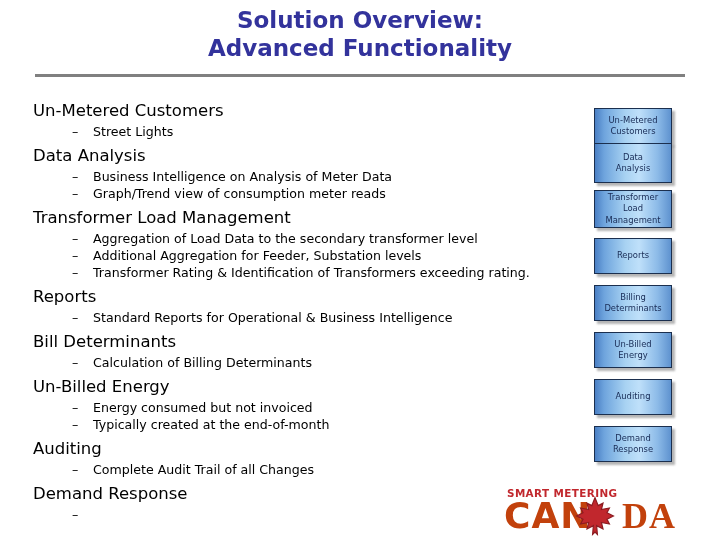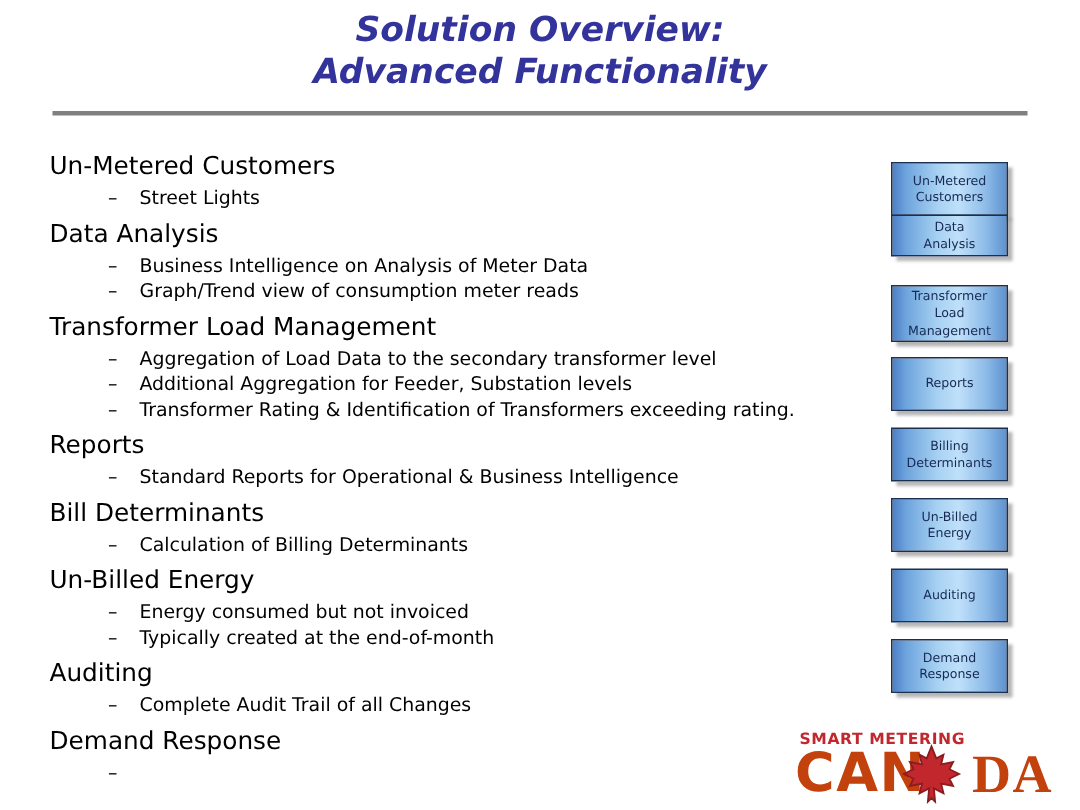--- a/index.html
+++ b/index.html
@@ -21,21 +21,20 @@
     left: 0;
     top: 6px;
     width: 720px;
     text-align: center;
     color: #33339c;
     font-weight: bold;
     font-size: 23px;
     line-height: 28px;
     letter-spacing: 0px;
     font-family: "DejaVu Sans", sans-serif;
-    font-style: italic;
   }
   #slide-title .tline { display: block; }
 
   
   #title-divider {
     position: absolute;
     left: 35px;
     top: 74px;
     width: 650px;
     height: 3px;
@@ -113,21 +112,21 @@
     line-height: 11.5px;
     font-weight: normal;
     font-family: "DejaVu Sans", sans-serif;
     padding: 0 2px;
     white-space: pre-line;
   }
 
   
   #logo {
     position: absolute;
-    left: 530px;
+    left: 504px;
     top: 487px;
     width: 175px;
     height: 48px;
   }
   #logo-tagline {
     position: absolute;
     left: 3px;
     top: 0px;
     color: #c1272d;
     font-size: 10.4px;
@@ -226,21 +225,21 @@
         <div class="bullet"><span class="dash">–</span></div>
       </div>
     </div>
   </div>
 
 <div id="side-boxes" style="height: 366px;">
     <div class="side-box" style="top: 12px; height: 36px;">
       <span class="sb-label">Un-Metered
 Customers</span>
     </div>
-    <div class="side-box" style="top: 47px; height: 28px;">
+    <div class="side-box" style="top: 47px; height: 40px;">
       <span class="sb-label">Data
 Analysis</span>
     </div>
     <div class="side-box" style="top: 94px; height: 38px;">
       <span class="sb-label">Transformer
 Load
 Management</span>
     </div>
     <div class="side-box" style="top: 142px; height: 36px;">
       <span class="sb-label">Reports</span>

